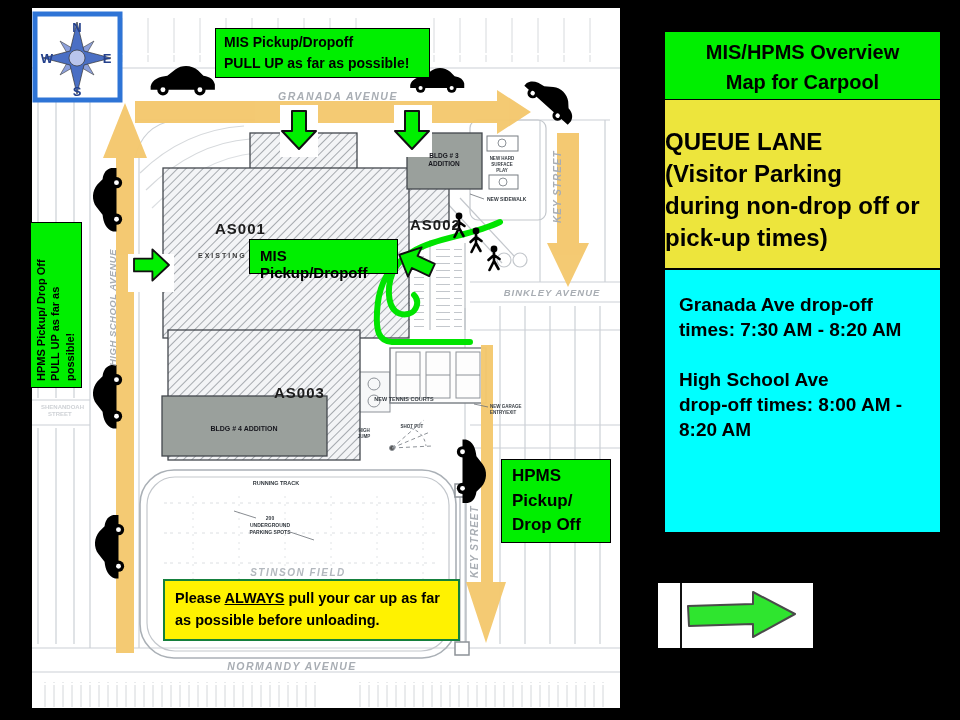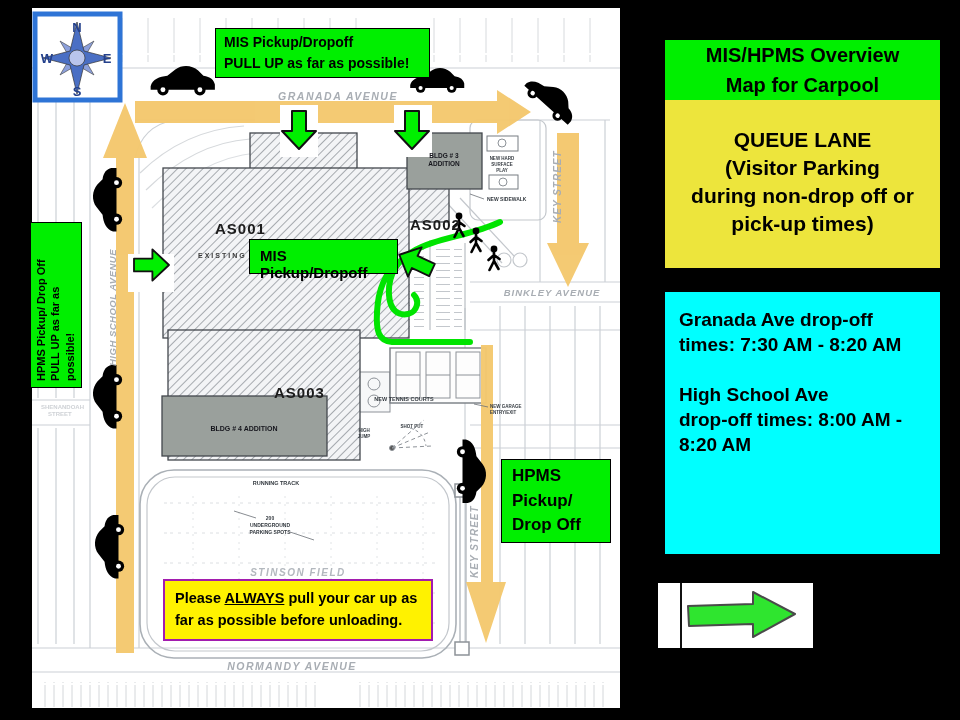--- a/index.html
+++ b/index.html
@@ -12,29 +12,29 @@
   #map-bg{left:32px;top:8px;width:588px;height:700px;background:#fff}
   #mis-top{left:215px;top:28px;width:215px;height:50px;border:1px solid #000;
            font-size:14px;line-height:1.5;padding:3px 8px}
   #mis-mid{left:249px;top:239px;width:149px;height:35px;border:1px solid #000;
            font-size:15px;padding:7px 0 0 10px}
   #hpms-side{left:30px;top:388px;width:166px;height:52px;border:1px solid #000;
            font-size:11px;line-height:1.3;padding:3px 6px;
            transform-origin:0 0;transform:rotate(-90deg)}
   #hpms-right{left:501px;top:459px;width:110px;height:84px;border:1px solid #000;
            font-size:17px;line-height:1.45;padding:4px 5px 0 10px}
-  #notice{left:163px;top:579px;width:270px;height:62px;background:#FFF200;
-           border:2px solid #a21caf;font-size:14.5px;line-height:1.5;padding:7px 10px}
+  #notice{left:163px;top:579px;width:297px;height:62px;background:#FFF200;
+           border:2px solid #15803d;font-size:14.5px;line-height:1.5;padding:7px 10px}
   #notice .u{text-decoration:underline}
-  #p-title{left:665px;top:40px;width:275px;height:67px;font-size:20px;line-height:1.5;
-           text-align:center;}
+  #p-title{left:665px;top:32px;width:275px;height:67px;font-size:20px;line-height:1.5;
+           text-align:center;padding-top:5px}
   #p-queue{left:665px;top:100px;width:275px;height:168px;background:#EDE53C;
-           font-size:21px;line-height:1.33;text-align:center;padding-top:26px;font-weight:bold}
-  #p-times{left:665px;top:292px;width:275px;height:262px;background:#00FFFF;
-           font-size:19px;line-height:1.32;padding:15px 14px;font-weight:bold}
+           font-size:24px;line-height:1.33;padding-top:26px;font-weight:bold}
+  #p-times{left:665px;top:270px;width:275px;height:262px;background:#00FFFF;
+           font-size:19px;line-height:1.32;padding:22px 14px;font-weight:bold}
   #p-times .tp{margin:0 0 25px 0}
   #legend{left:658px;top:583px;width:155px;height:65px;background:#fff}
   #legend .vline{position:absolute;left:22px;top:0;bottom:0;width:2px;background:#111}
 </style>
 </head>
 <body>
 
 <div class="abs" id="map-bg">
 <svg width="588" height="700" viewBox="0 0 588 700">
   <defs>

